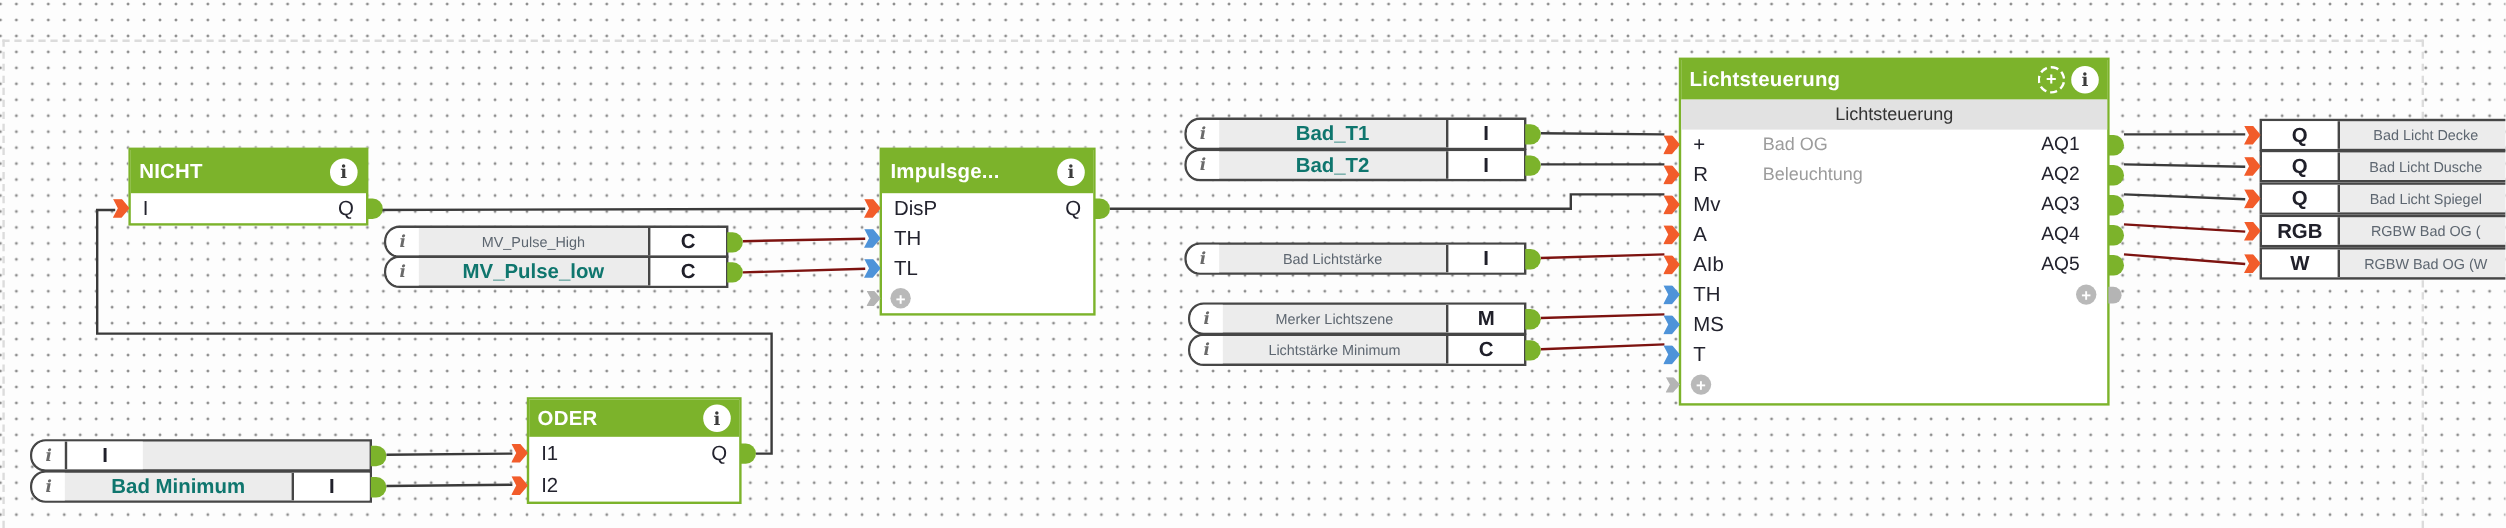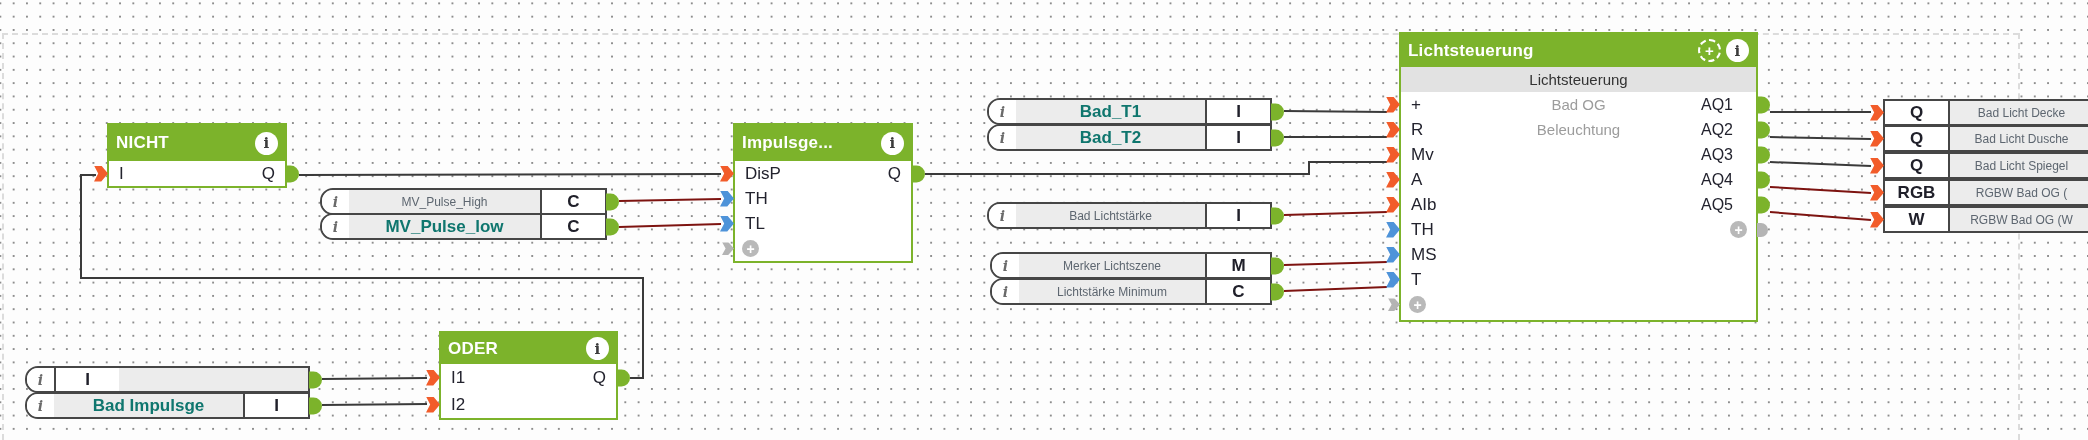--- a/index.html
+++ b/index.html
@@ -18,21 +18,21 @@
 
   .fblock{position:absolute;z-index:3;background:#fff;border:2px solid #7cb32b;box-sizing:border-box;}
   .fb-head{display:flex;align-items:center;background:#7cb32b;color:#fff;
     font-weight:bold;font-size:17px;padding:0 7px;letter-spacing:.2px;}
   .fb-row{position:relative;display:flex;align-items:center;height:25px;
     padding:0 10px;font-size:17px;color:#23232e;}
   .fb-row .pl{white-space:nowrap;}
   .fb-row .pr{margin-left:auto;white-space:nowrap;}
   .lrow{display:grid;grid-template-columns:58px 1fr 58px;padding:0 10px;height:25px;
     position:relative;align-items:center;font-size:17px;color:#23232e;}
-  .lrow .pc{text-align:center;color:#9c9c9c;font-size:15px;white-space:nowrap;}
+  .lrow .pc{color:#9c9c9c;font-size:15px;white-space:nowrap;}
   .lrow .pr{text-align:center;font-size:16px;}
   .subband{height:25px;background:#e2e2e2;display:flex;align-items:center;justify-content:center;
     font-size:15px;color:#333;}
 
   .ic-info{width:23px;height:23px;border-radius:50%;background:#fff;color:#3c3c3c;
     display:flex;align-items:center;justify-content:center;margin-left:auto;
     font:bold 15px "DejaVu Serif",serif;flex:none;}
   .ic-move{width:23px;height:23px;border-radius:50%;border:2px dashed #fff;color:#fff;
     display:flex;align-items:center;justify-content:center;margin-left:auto;margin-right:5px;
     font:bold 15px "Liberation Sans",sans-serif;box-sizing:border-box;flex:none;}
@@ -86,21 +86,21 @@
     <polyline class="wire-d" points="1770,162 1871,166"></polyline>
     <polyline class="wire-a" points="619,201 721,199"></polyline>
     <polyline class="wire-a" points="619,227 721,224"></polyline>
     <polyline class="wire-a" points="1284,215 1387,212"></polyline>
     <polyline class="wire-a" points="1284,265 1387,262"></polyline>
     <polyline class="wire-a" points="1284,291 1387,287"></polyline>
     <polyline class="wire-a" points="1770,187 1871,193"></polyline>
     <polyline class="wire-a" points="1770,212 1871,220"></polyline>
   </svg>
 
-  <div class="fblock" style="left:107px;top:123px;width:180px">
+  <div class="fblock" style="left:107px;top:123px;width:200px">
     <div class="fb-head" style="height:36px">
       <span>NICHT</span>
       <span class="ic-info">i</span>
     </div>
     <div class="fb-row">
       <span class="cin"></span>
       <span class="pl">I</span>
       <span class="pr">Q</span>
       <span class="cout"></span>
     </div>
@@ -141,21 +141,21 @@
       <span class="pl">I1</span>
       <span class="pr">Q</span>
       <span class="cout"></span>
     </div>
     <div class="fb-row" style="height:27px">
       <span class="cin"></span>
       <span class="pl">I2</span>
     </div>
   </div>
 
-  <div class="fblock" style="left:1399px;top:32px;width:359px;height:290px">
+  <div class="fblock" style="left:1399px;top:48px;width:359px;height:290px">
     <div class="fb-head" style="height:33px">
       <span>Lichtsteuerung</span>
       <span class="ic-move">+</span>
       <span class="ic-info">i</span>
     </div>
     <div class="subband">Lichtsteuerung</div>
     <div class="lrow">
       <span class="cin"></span>
       <span class="pl">+</span>
       <span class="pc">Bad OG</span>
@@ -257,21 +257,21 @@
     <span class="cout"></span>
   </div>
 
   <div class="ref" style="left:25px;top:366px;width:285px;height:27px">
     <span class="ear">i</span>
     <span class="rtype">I</span>
     <span class="cout"></span>
   </div>
   <div class="ref" style="left:25px;top:392px;width:285px;height:27px">
     <span class="ear">i</span>
-    <span class="rlabel bold">Bad Impulsge</span>
+    <span class="rlabel bold">Bad Minimum</span>
     <span class="rtype">I</span>
     <span class="cout"></span>
   </div>
 
   <div class="ref rref" style="left:1883px;top:99px;width:212px;height:27px">
     <span class="cin"></span>
     <span class="rtype">Q</span>
     <span class="rlabel small">Bad Licht Decke</span>
   </div>
   <div class="ref rref" style="left:1883px;top:125px;width:212px;height:27px">

